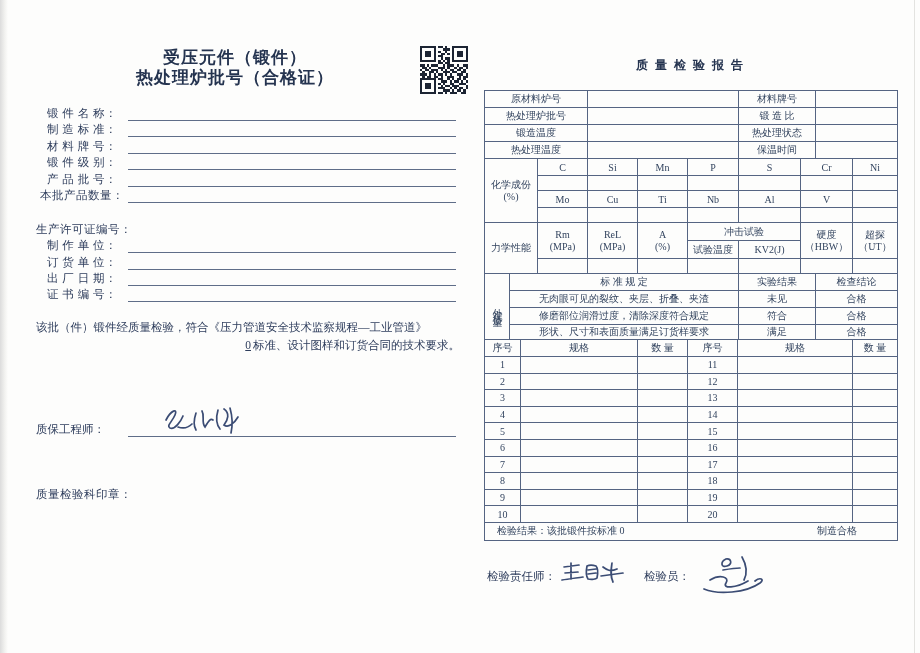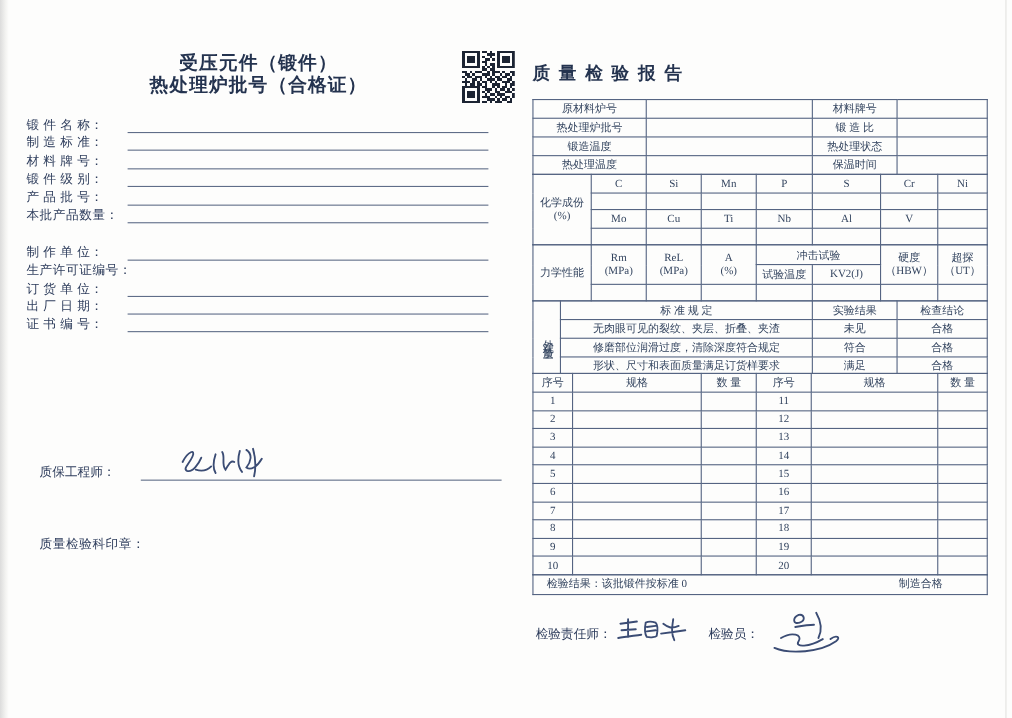--- a/index.html
+++ b/index.html
@@ -22,21 +22,21 @@
   }
   .page::after{ 
     content:"";position:absolute;right:5px;top:0;width:1px;height:100%;background:#e3e3e0;
   }
 
   
   .cert-title{position:absolute;left:30px;top:48px;width:410px;text-align:center;
     font-size:17px;font-weight:bold;color:var(--ink-strong);line-height:20px;letter-spacing:1px;}
   .qr{position:absolute;left:420px;top:46px;width:48px;height:48px;}
 
-  .fields{position:absolute;left:24px;width:420px;}
+  .fields{position:absolute;left:36px;width:420px;text-align:center;}
   .f-top{top:104px;}
   .f-mid{top:221px;}
   .field-row{display:flex;align-items:flex-end;height:16.5px;font-size:11.5px;}
   .f-mid .field-row{height:16.2px;}
   .field-row .lbl{flex:0 0 92px;white-space:nowrap;letter-spacing:.5px;}
   .field-row .lbl.wide{flex:0 0 auto;}
   .field-row .blank{flex:1 1 auto;border-bottom:1px solid var(--line);height:14px;}
   .field-row .noline{flex:1 1 auto;}
 
   .statement{position:absolute;left:36px;top:319px;width:424px;font-size:11.5px;line-height:17.5px;}
@@ -44,22 +44,22 @@
   .statement .std-num{text-decoration:underline;padding:0 2px;}
 
   .qa-row{position:absolute;left:36px;top:421px;width:420px;display:flex;align-items:flex-end;font-size:11.5px;height:16px;}
   .qa-row .lbl{flex:0 0 92px;white-space:nowrap;}
   .qa-row .blank{flex:1 1 auto;border-bottom:1px solid var(--line);height:14px;position:relative;}
   .sig1{position:absolute;left:30px;bottom:-4px;width:92px;height:40px;}
 
   .stamp-label{position:absolute;left:36px;top:487px;font-size:11.5px;letter-spacing:.5px;}
 
   
-  .report-title{position:absolute;left:484px;top:57px;width:413px;text-align:left;
-    font-size:16px;font-weight:bold;color:var(--ink-strong);letter-spacing:2px;}
+  .report-title{position:absolute;left:484px;top:57px;width:413px;text-align:center;
+    font-size:12px;font-weight:bold;color:var(--ink-strong);letter-spacing:2px;}
   .report{position:absolute;left:484px;top:90px;width:413px;font-size:10px;}
   .report table{border-collapse:collapse;table-layout:fixed;width:413px;}
   .report table + table{margin-top:-1px;}
   .report td,.report th{border:1px solid var(--bd);padding:0;text-align:center;
     vertical-align:middle;font-weight:normal;color:#33445f;overflow:hidden;white-space:nowrap;}
   .h17 td,.h17 th{height:16px;}
   .h15 td{height:14px;}
   .h18 td,.h18 th{height:17px;}
   .vlab{writing-mode:vertical-rl;text-orientation:upright;letter-spacing:3px;}
   .two-line{line-height:12px;white-space:normal;}
@@ -356,41 +356,45 @@
         <span class="blank"></span>
       </div>
     <div class="field-row">
       <span class="lbl">本批产品数量：</span>
         <span class="blank"></span>
       </div>
   </div>
 
   <div class="fields f-mid">
     <div class="field-row">
-      <span class="lbl">制 作 单 位：</span>
-        <span class="blank"></span>
-      </div>
-    <div class="field-row">
       <span class="lbl wide">生产许可证编号：</span>
         <span class="noline"></span>
       </div>
     <div class="field-row">
+      <span class="lbl">制 作 单 位：</span>
+        <span class="blank"></span>
+      </div>
+    <div class="field-row">
       <span class="lbl">订 货 单 位：</span>
         <span class="blank"></span>
       </div>
     <div class="field-row">
       <span class="lbl">出 厂 日 期：</span>
         <span class="blank"></span>
       </div>
     <div class="field-row">
       <span class="lbl">证 书 编 号：</span>
         <span class="blank"></span>
       </div>
   </div>
 
+  <div class="statement">
+    <div>该批（件）锻件经质量检验，符合《压力管道安全技术监察规程—工业管道》</div>
+    <div class="l2"><span class="std-num">0</span><span>标准、设计图样和订货合同的技术要求。</span></div>
+  </div>
 
   <div class="qa-row">
     <span class="lbl">质保工程师：</span>
     <span class="blank">
       <svg class="sig1" viewBox="0 0 92 40" fill="none" stroke="#3b4c74" stroke-width="1.7" stroke-linecap="round">
         <path d="M8 20 C13 10,20 8,17 15 C14 22,8 26,12 28 C17 30,23 21,25 16"></path>
         <path d="M20 27 C26 29,31 27,34 24"></path>
         <path d="M38 13 C36 19,35 25,38 30 M44 11 C47 16,43 22,47 27 C50 22,52 18,55 20"></path>
         <path d="M60 10 C58 17,58 24,62 29 M66 9 C72 13,70 20,66 25 C70 28,76 24,80 17 M72 8 C74 15,75 24,73 33"></path>
       </svg>

